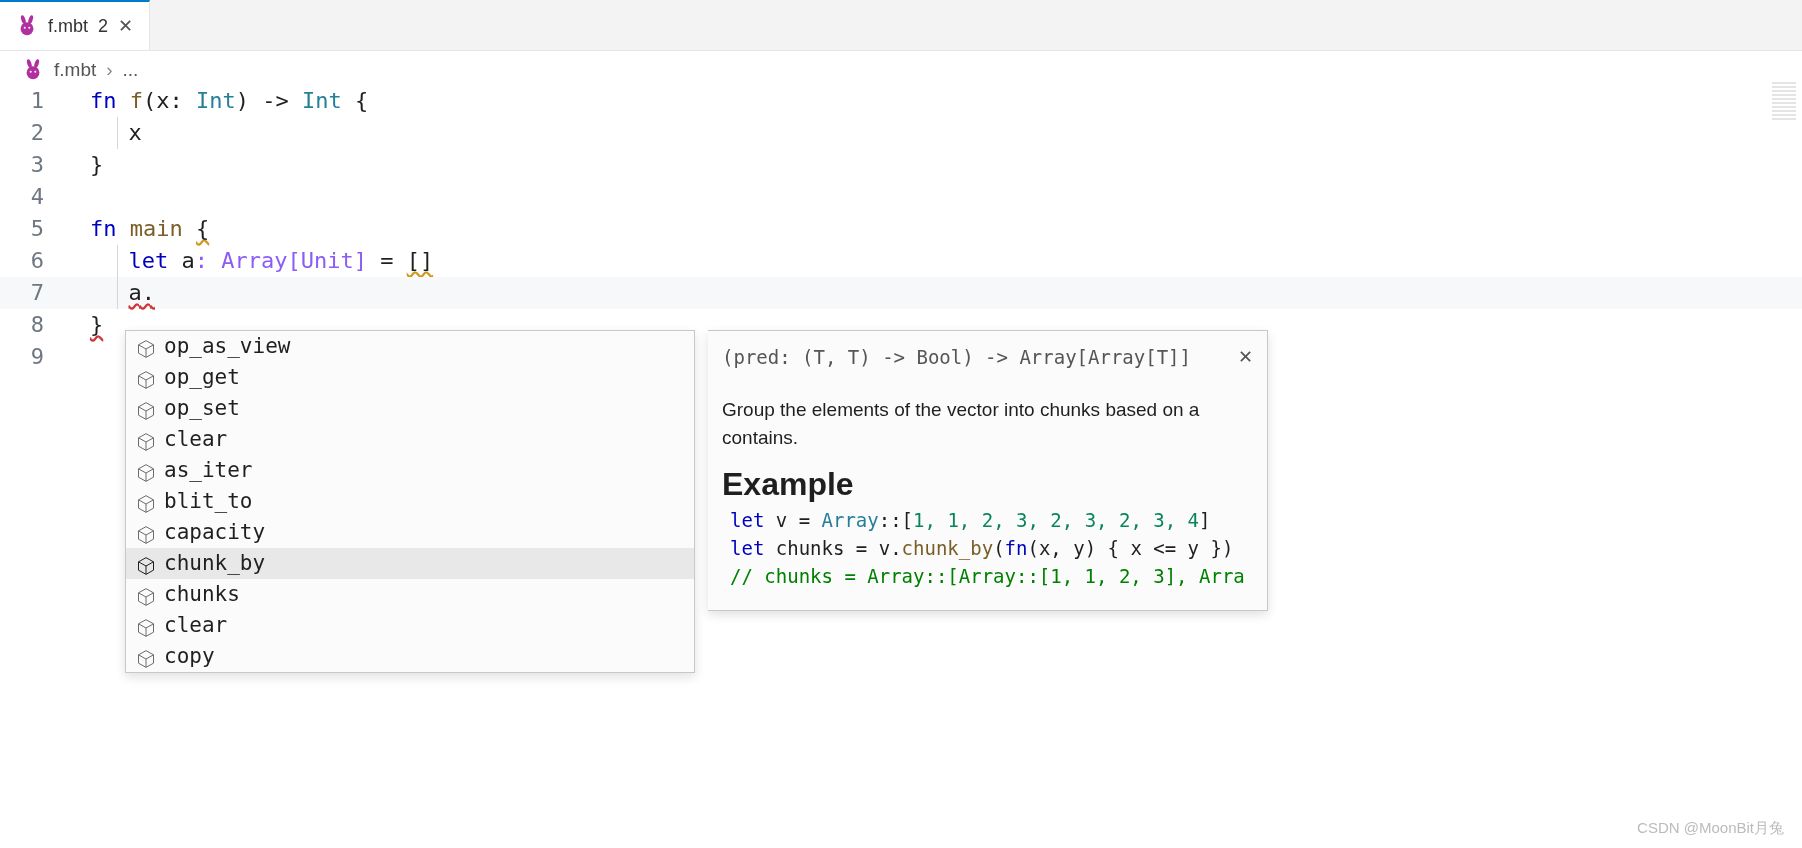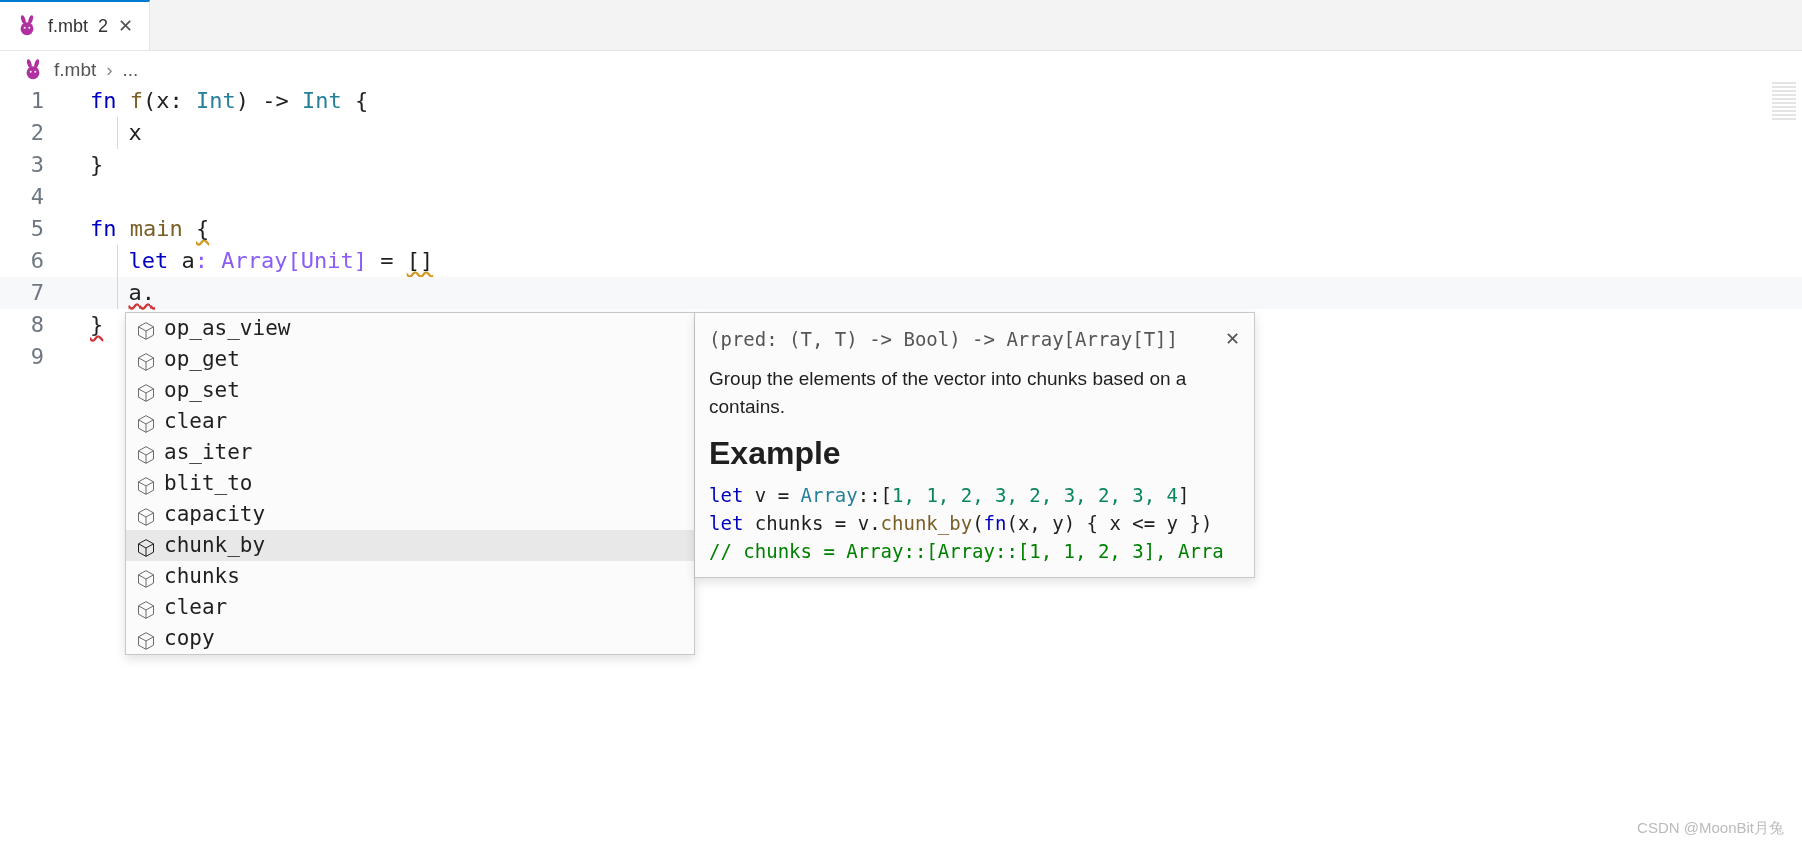--- a/index.html
+++ b/index.html
@@ -39,34 +39,34 @@
   .code .ghost{color:#8b5cf6}
   .code .sq-err{text-decoration:underline wavy #d29922;text-underline-offset:3px}
   .code .sq-err2{text-decoration:underline wavy #d13438;text-underline-offset:3px}
   .row{display:contents}
   .row7 .gutter,.row7 .fold,.row7 .code{background:#f6f8fa}
   
   .guide{border-left:1px solid #d0d7de;display:inline-block;height:32px;vertical-align:top;margin-right:11px}
   
   .minimap{position:fixed;right:6px;top:80px;width:24px;height:40px;background:repeating-linear-gradient(0deg,#d8d8d8 0 2px,transparent 2px 4px);opacity:.7}
   
-  .popup-wrap{position:absolute;left:125px;top:312px;display:flex;align-items:flex-start;gap:0}
+  .popup-wrap{position:absolute;left:125px;top:330px;display:flex;align-items:flex-start;gap:13px}
   .suggest{width:570px;max-height:380px;background:#fbfbfb;border:1px solid #c8c8c8;box-shadow:0 4px 10px rgba(0,0,0,.12);font-size:21px;line-height:31px;overflow:hidden}
   .suggest .item{display:flex;align-items:center;gap:8px;padding:0 10px;cursor:pointer}
   .suggest .item.sel{background:#e8e8e8}
   .suggest .item .label{}
   .cube{width:20px;height:20px;flex:0 0 20px}
   .cube svg{width:20px;height:20px;stroke:#6c6c6c;fill:none;stroke-width:1.2}
   .item.sel .cube svg{stroke:#1f1f1f}
   
   .doc{width:560px;background:#fbfbfb;border:1px solid #c8c8c8;border-left:none;box-shadow:0 4px 10px rgba(0,0,0,.12);padding:12px 14px;font-size:19px;line-height:28px}
-  .doc .sig{display:flex;align-items:center;justify-content:space-between;color:#555;margin-bottom:12px}
+  .doc .sig{display:flex;align-items:center;justify-content:space-between;color:#555;margin-bottom:25px}
   .doc .sig .x{color:#555;cursor:pointer;font-size:18px}
-  .doc h2{font-size:32px;margin:18px 0 14px;font-weight:700}
-  .doc pre{margin:0;white-space:pre-wrap;word-break:break-all}
+  .doc h2{font-size:32px;margin:18px 0 4px;font-weight:700}
+  .doc pre{margin:8px;white-space:pre-wrap;word-break:break-all}
   .doc .c-kw{color:var(--blue)}
   .doc .c-ty{color:var(--teal)}
   .doc .c-fn{color:var(--brown)}
   .doc .c-num{color:#098658}
   .doc .c-cm{color:var(--comment)}
   
   .wm{position:fixed;right:18px;bottom:10px;color:#bbb;font-size:15px}
 </style>
 </head>
 <body>

